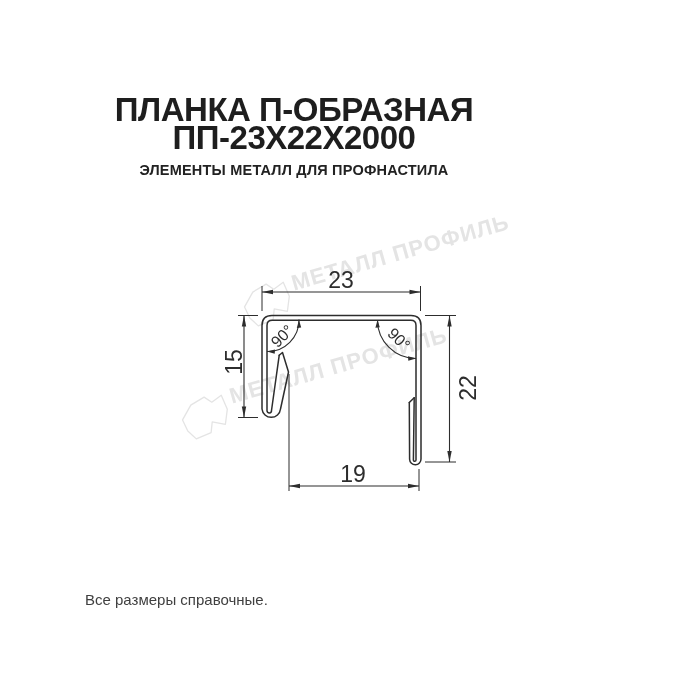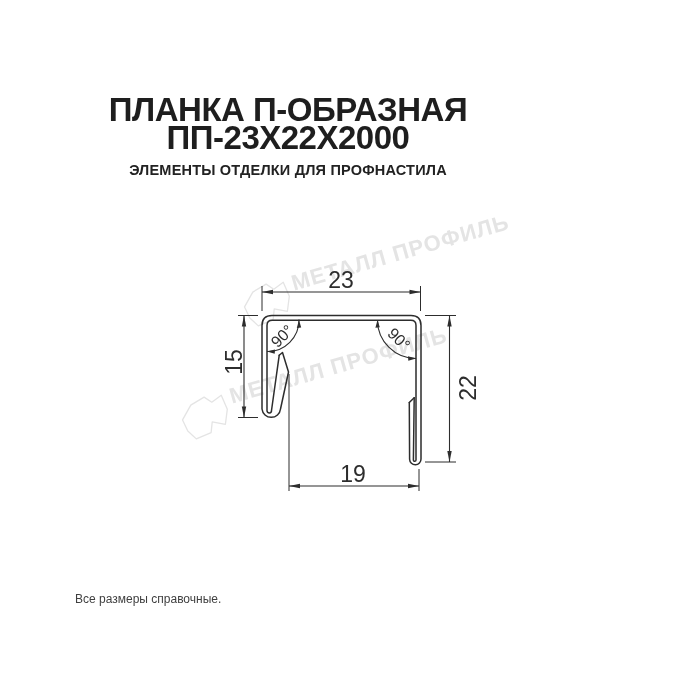--- a/index.html
+++ b/index.html
@@ -1,42 +1,42 @@
 <!DOCTYPE html>
 <html><head>
 <meta charset="utf-8">
 <style>
   html,body{margin:0;padding:0;}
   body{
     width:700px;height:700px;background:#ffffff;position:relative;overflow:hidden;
     font-family:"Liberation Sans", sans-serif;
   }
-  .title-block{position:absolute;top:96px;left:6px;width:564px;text-align:center;color:#1e1e1e;}
+  .title-block{position:absolute;top:96px;left:12px;width:564px;text-align:center;color:#1e1e1e;}
   .title-line{font-weight:800;font-size:33px;line-height:28px;letter-spacing:-0.5px;}
   .subtitle{margin-top:10px;font-weight:700;font-size:14.5px;letter-spacing:0.2px;color:#222;}
-  .footer-block{position:absolute;left:75px;top:592px;color:#3f3f3f;font-size:12px;line-height:15.5px;}
+  .footer-block{position:absolute;left:85px;top:592px;color:#3f3f3f;font-size:15px;line-height:15.5px;}
   svg{position:absolute;left:0;top:0;}
   .draw{stroke:currentColor;fill:none;}
   .fillc{fill:currentColor;stroke:none;}
   .profile-path{stroke-width:1.5;stroke-linejoin:round;stroke-linecap:round;}
   .dim-line{stroke-width:1.1;}
   .ext-line{stroke-width:1;}
   .arc-line{stroke-width:1.1;}
   .dim-text{font-size:23px;}
   .angle-text{font-size:16px;}
   .wm-logo{stroke-width:1.3;stroke-linejoin:round;}
   .wm-text{font-size:22px;font-weight:700;letter-spacing:1px;}
 </style>
 </head>
 <body>
 
 <div class="title-block">
   <div class="title-line">ПЛАНКА П-ОБРАЗНАЯ</div>
   <div class="title-line">ПП-23Х22Х2000</div>
-  <div class="subtitle">ЭЛЕМЕНТЫ ОТДЕЛКИ ДЛЯ ПРОФНАСТИЛА</div>
+  <div class="subtitle">ЭЛЕМЕНТЫ МЕТАЛЛ ДЛЯ ПРОФНАСТИЛА</div>
 </div>
 
 <svg width="700" height="700" viewBox="0 0 700 700">
 
   <g transform="translate(244,305) rotate(-16)" color="#e4e4e4">
     <path class="draw wm-logo" d="M 2 14 L 0 2 L 12 -10 L 27 -14 L 33 -7 L 44 -11 L 46 4 L 40 18 L 28 12 L 24 22 L 8 24 Z"></path>
     <text class="fillc wm-text" x="52" y="0">МЕТАЛЛ ПРОФИЛЬ</text>
   </g>
 
   <g transform="translate(182,418) rotate(-16)" color="#e4e4e4">

